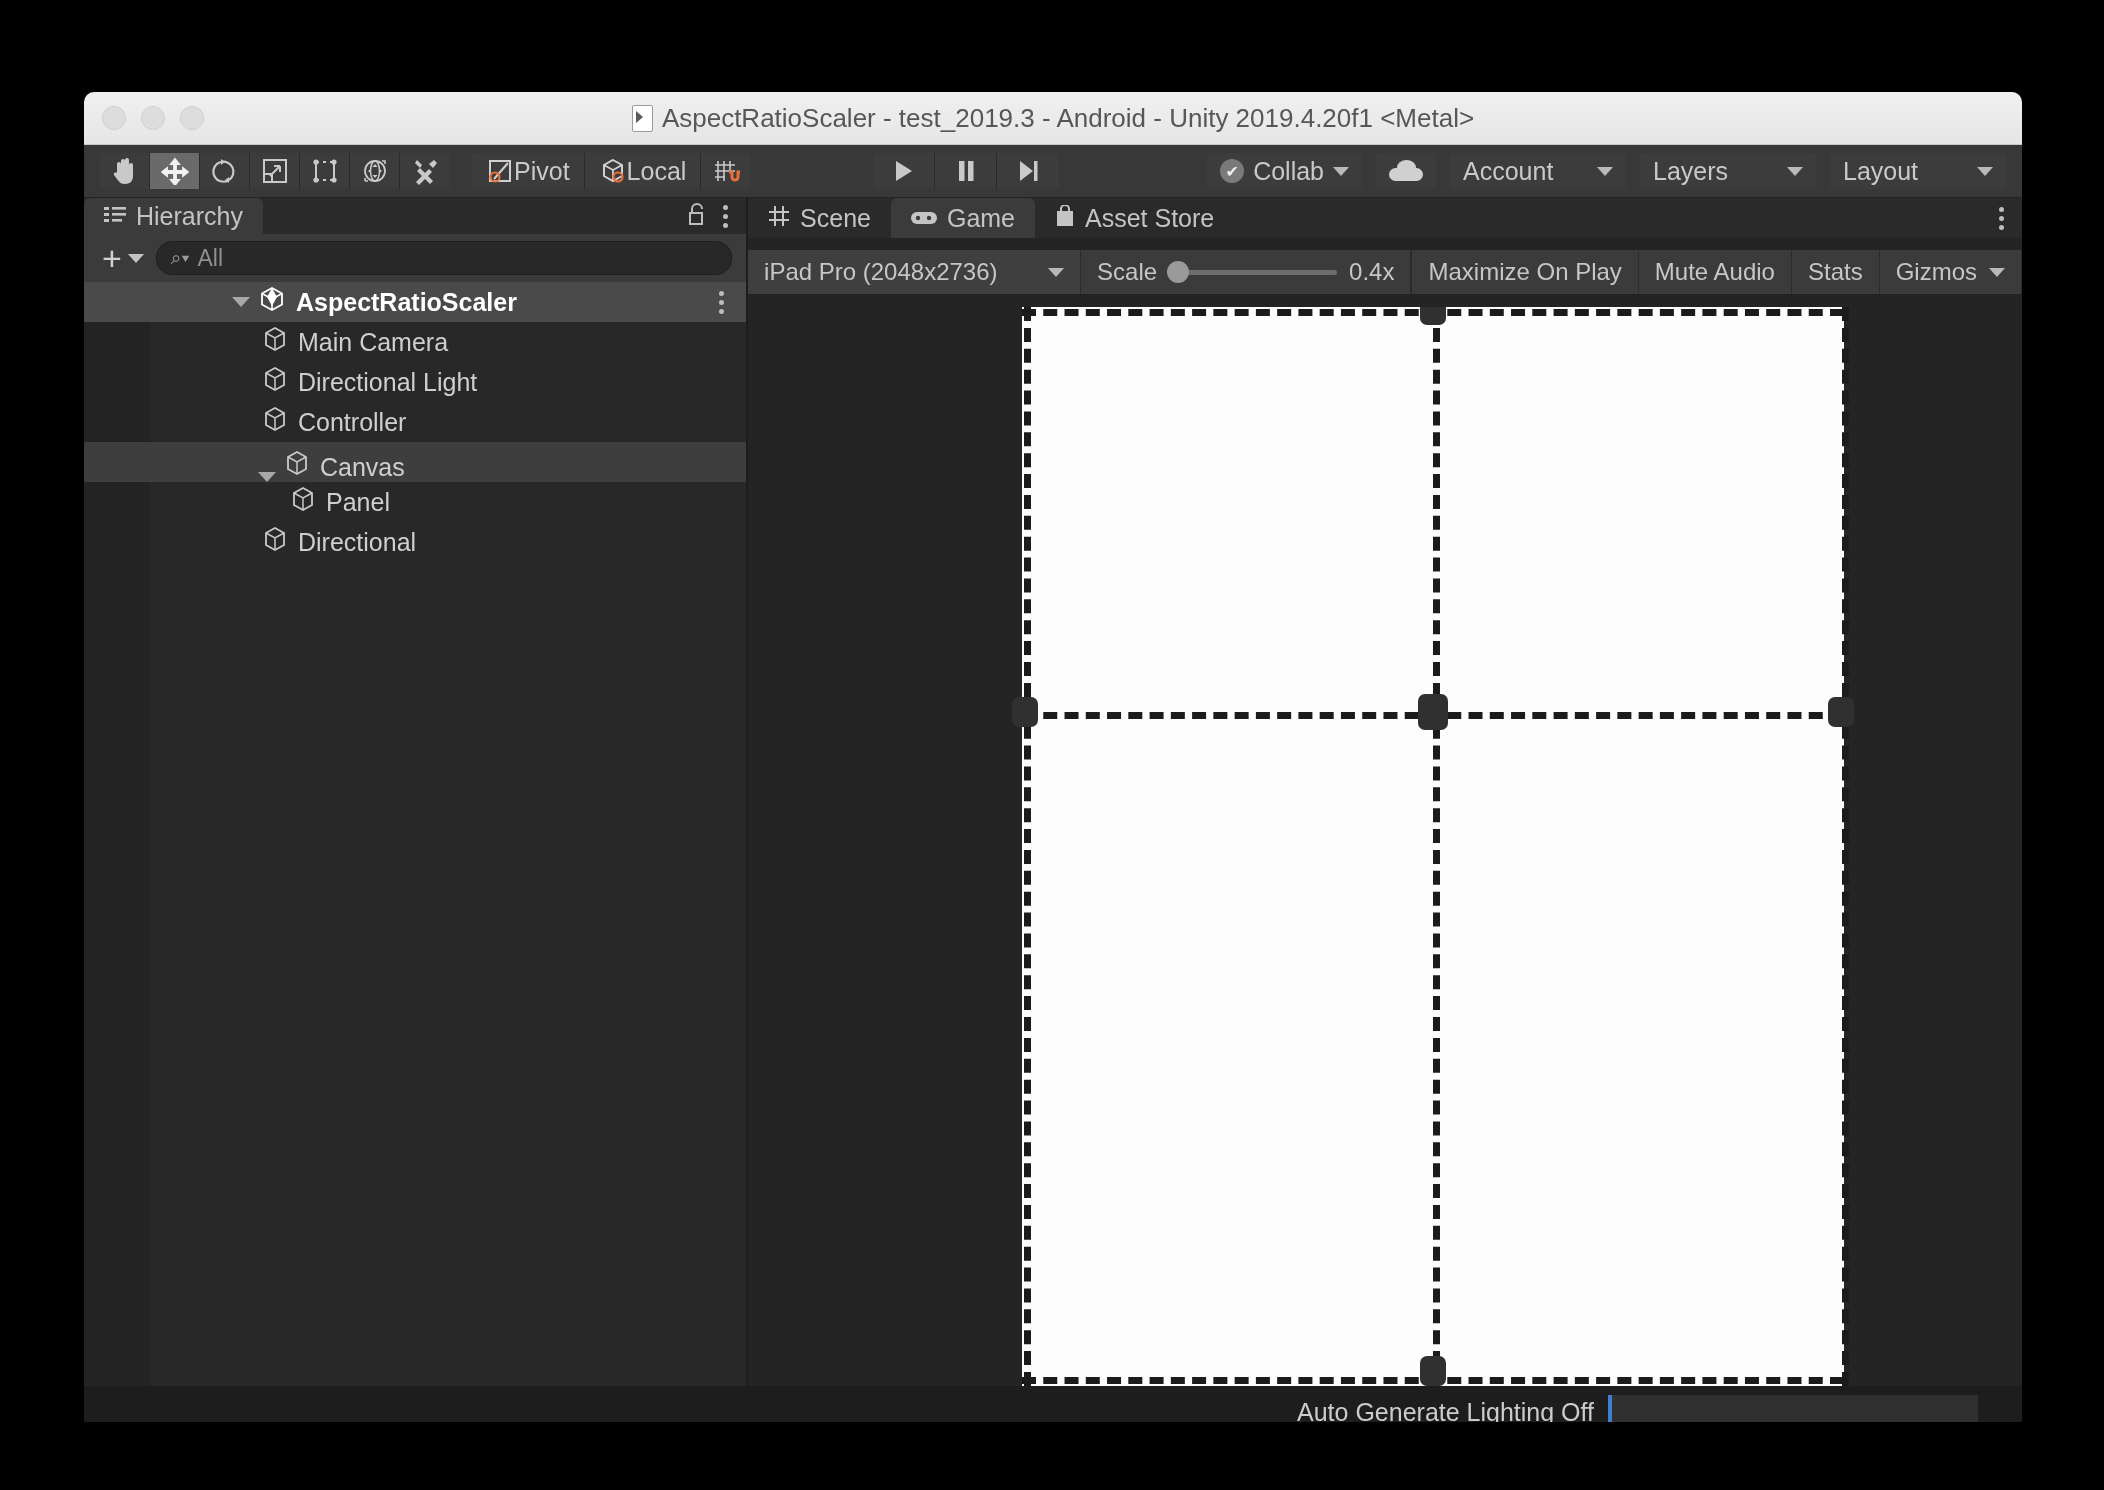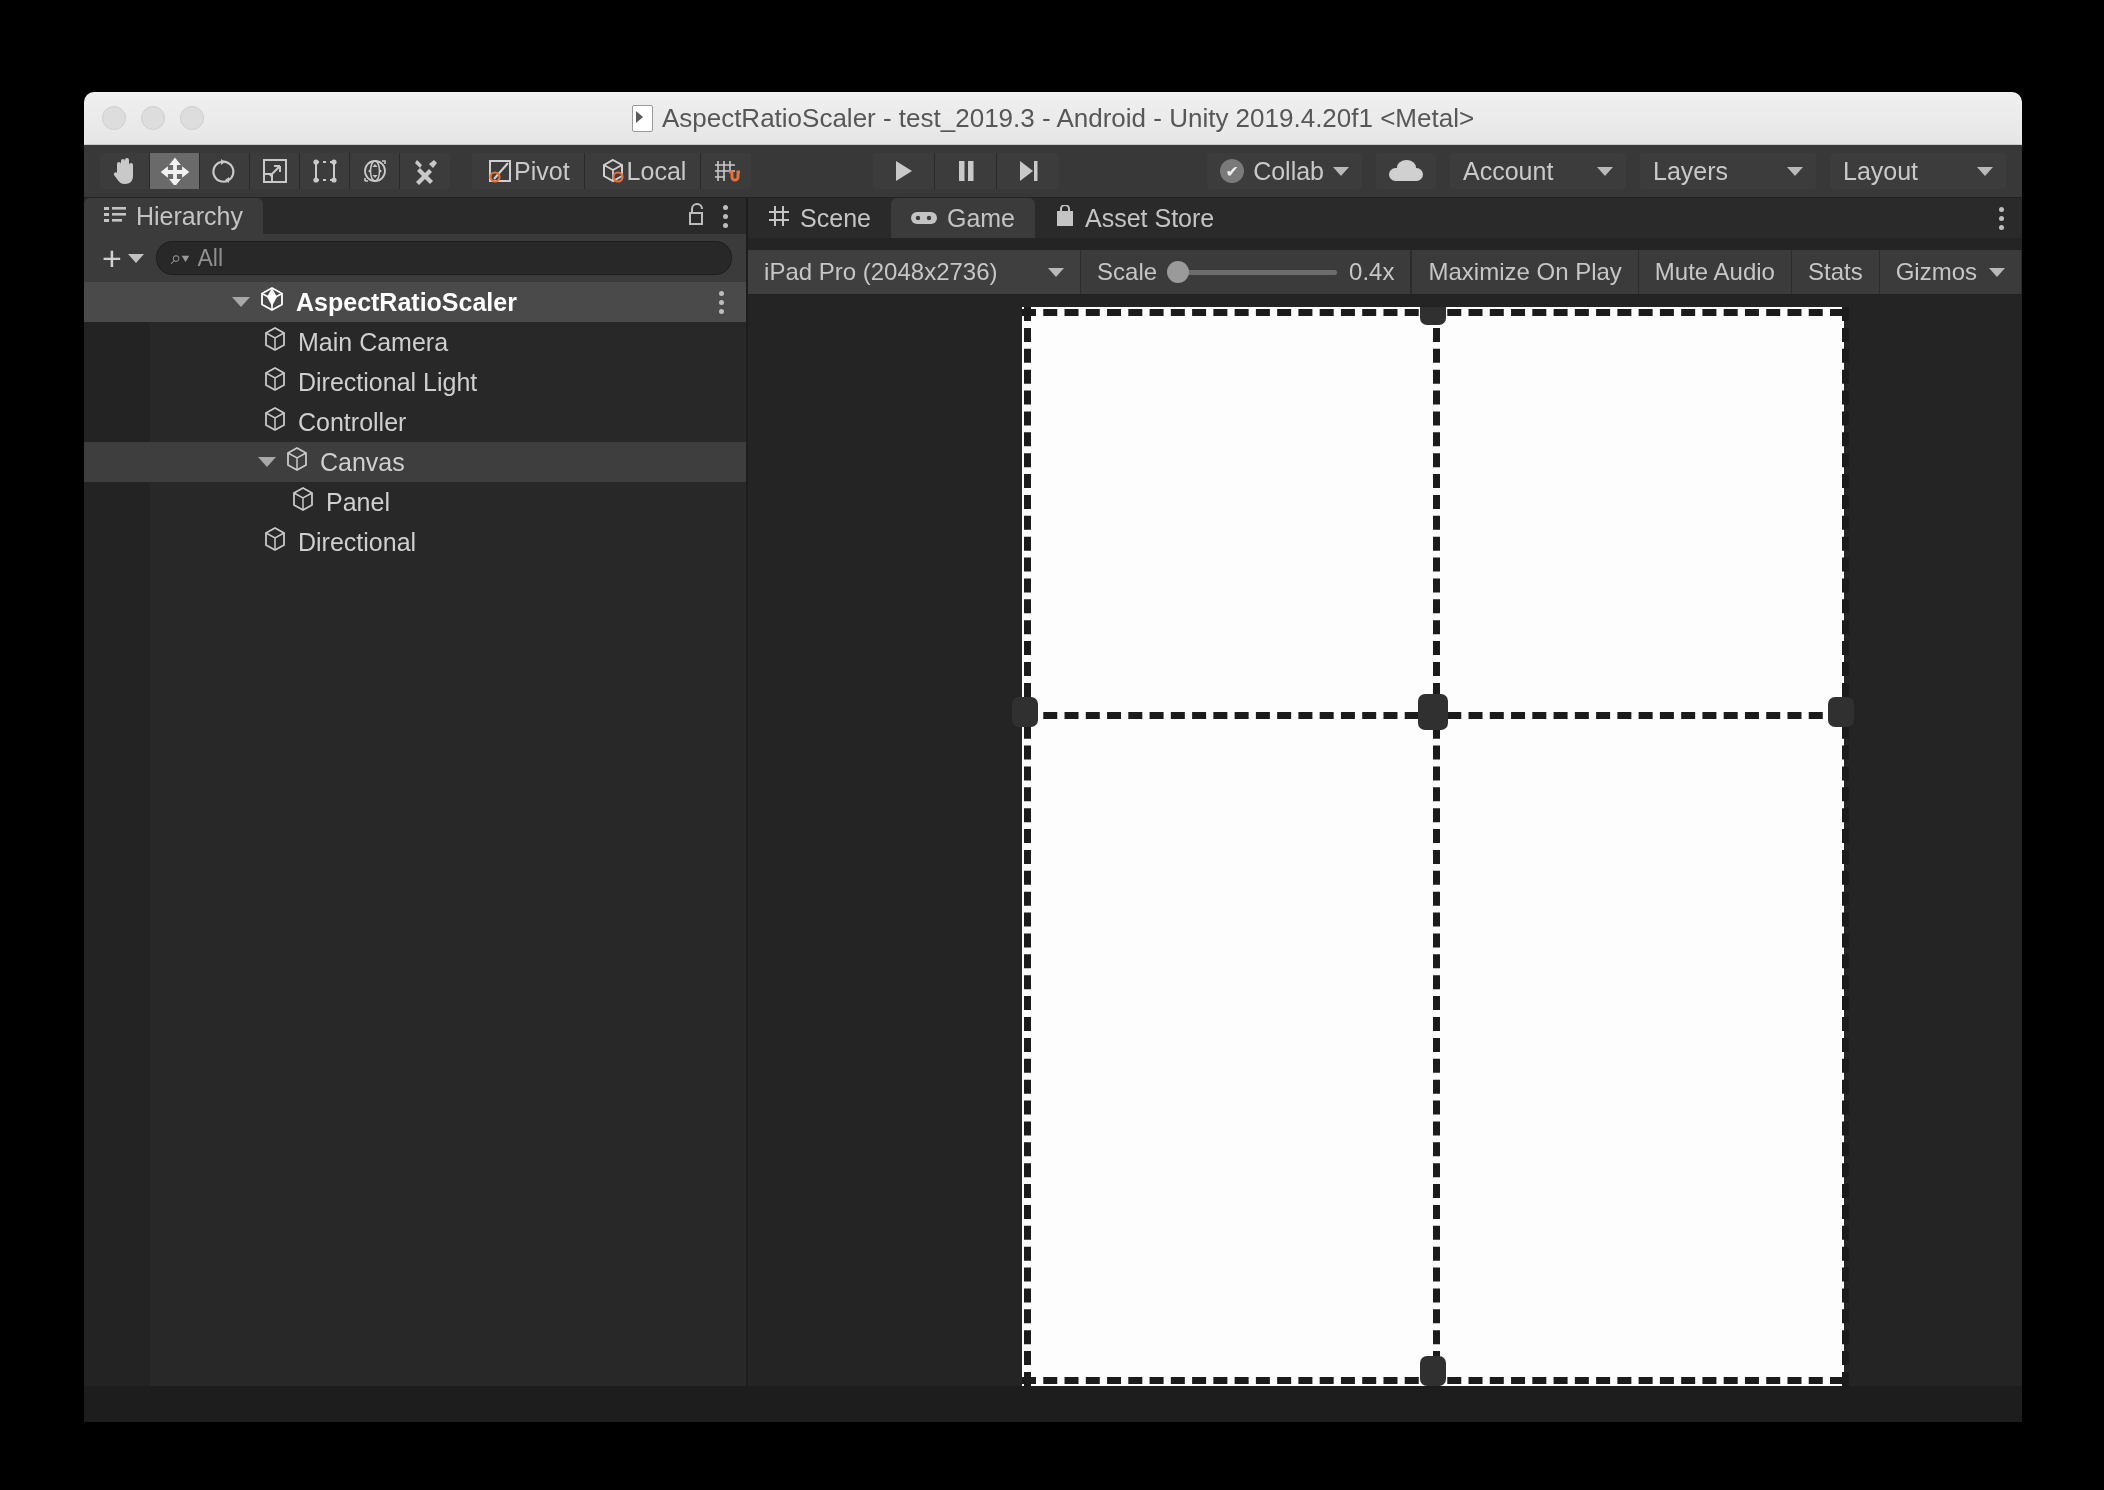--- a/index.html
+++ b/index.html
@@ -276,21 +276,21 @@
   .trow {
     position: relative;
     height: 40px;
     display: flex;
     align-items: center;
     font-size: 25px;
     color: #cfcfcf;
     z-index: 1;
   }
   .trow.sel-root { background: #4a4a4a; color: #ffffff; font-weight: bold; }
-  .trow.sel-soft { background: #3e3e3e; }
+  .trow.sel-soft { background: #3e3e3e; align-items: flex-end; }
   .trow .twist {
     width: 0; height: 0;
     border-left: 9px solid transparent;
     border-right: 9px solid transparent;
     border-top: 10px solid #a8a8a8;
     margin-right: 8px;
     flex: none;
   }
   .cube-ico { flex: none; margin-right: 10px; }
   .trow-kebab { margin-left: auto; padding-right: 22px; }
@@ -785,15 +785,20 @@
             <div class="handle big" style="left:411px; top:405px"></div>
             <div class="handle" style="left:3px; top:405px"></div>
             <div class="handle" style="left:819px; top:405px"></div>
             <div class="handle" style="left:411px; top:3px"></div>
             <div class="handle" style="left:411px; bottom:-15px"></div>
           </div>
         </div>
       </div>
     </div>
 
+    <div class="statusbar">
+      <span class="status-text">Auto Generate Lighting Off</span>
+      <span class="status-cursor"></span>
+      <span class="status-progress"></span>
+    </div>
 
   </div>
 </div>
 
 </body></html>

